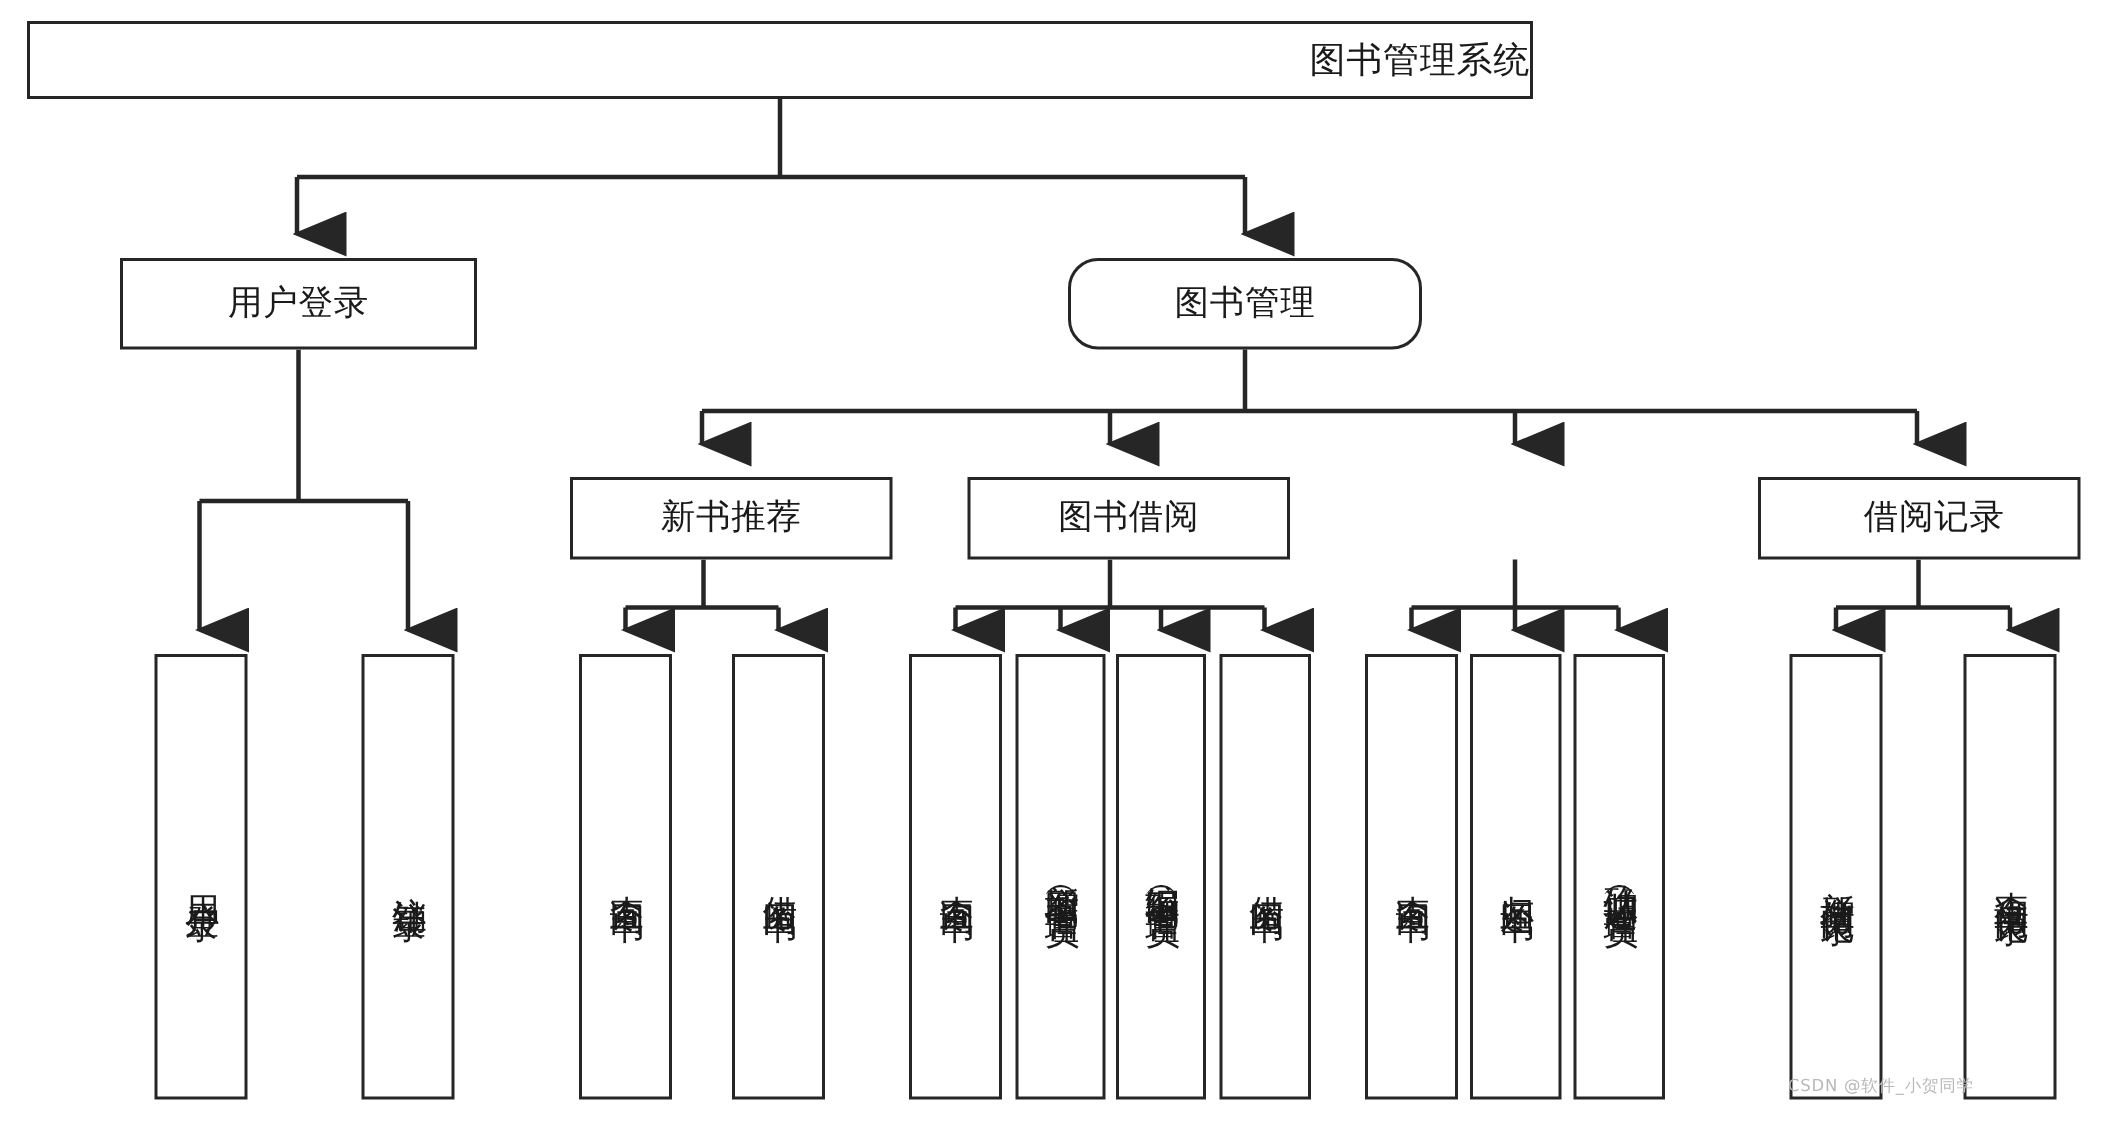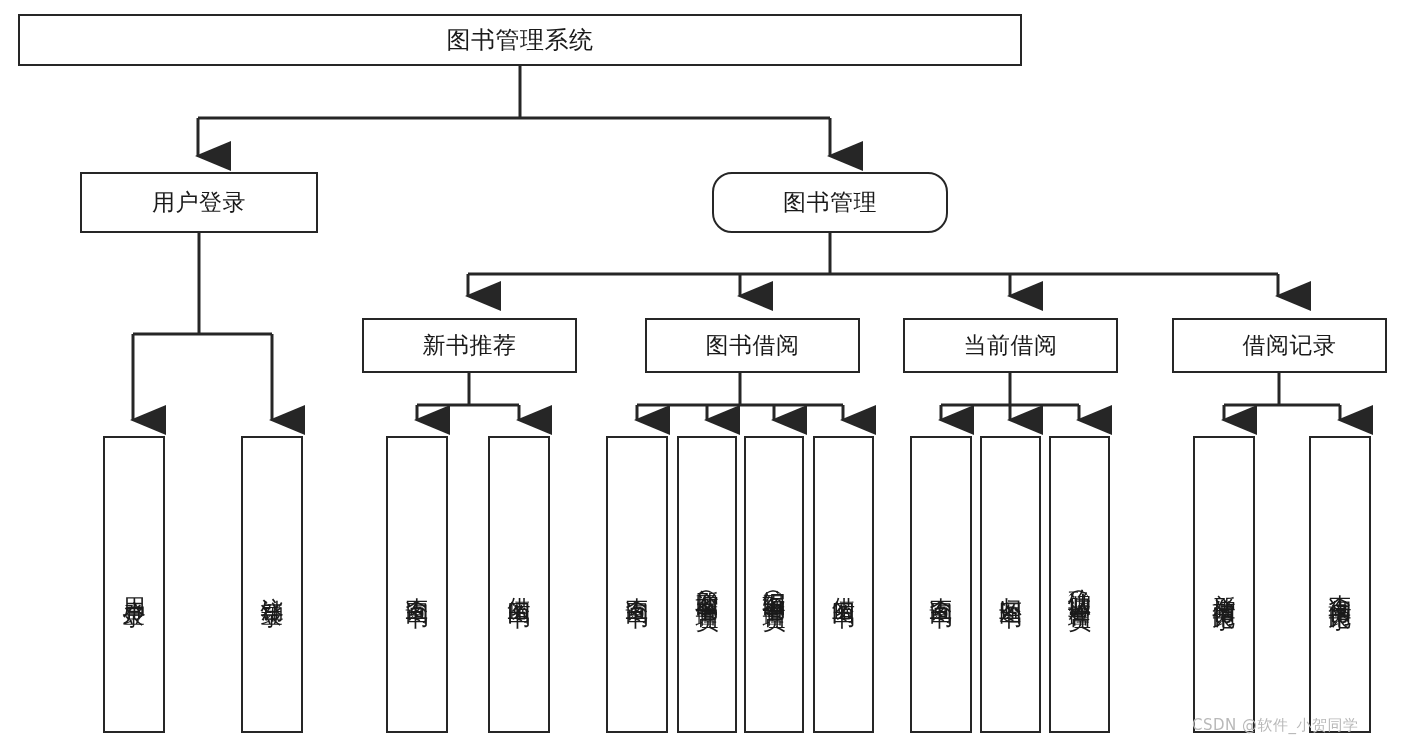--- a/index.html
+++ b/index.html
@@ -63,21 +63,21 @@
     font-size: 23px;
     line-height: 1.0;
     letter-spacing: 3px;
     white-space: normal;
     max-height: 100%;
   }
   #watermark {
     position: absolute;
     left: 1192px;
     top: 716px;
-    font-size: 15px;
+    font-size: 11px;
     color: #b9b9b9;
     letter-spacing: 0.5px;
     z-index: 3;
     white-space: pre;
     font-family: "DejaVu Sans", "Liberation Sans", sans-serif;
   }
 </style>
 </head>
 <body>
 
@@ -126,40 +126,37 @@
       <path d="M 1010 405 L 1010 420" marker-end="url(#arrow)"></path>
       <path d="M 1079 405 L 1079 420" marker-end="url(#arrow)"></path>
 
       <path d="M 1279 373 L 1279 405"></path>
       <path d="M 1224 405 L 1340 405"></path>
       <path d="M 1224 405 L 1224 420" marker-end="url(#arrow)"></path>
       <path d="M 1340 405 L 1340 420" marker-end="url(#arrow)"></path>
     </g>
   </svg>
 
-  <div class="node horiz root" style="left:18px; top:14px; width:1004px; height:52px;">
+  <div class="node horiz root" style="left:18px; top:14px; width:1004px; height:52px;justify-content:flex-end;">
     <span class="label">图书管理系统</span>
   </div>
 
   <div class="node horiz" style="left:80px; top:172px; width:238px; height:61px;">
     <span class="label">用户登录</span>
   </div>
   <div class="node horiz" style="left:712px; top:172px; width:236px; height:61px;border-radius:20px;">
     <span class="label">图书管理</span>
   </div>
 
-  <div class="node horiz" style="left:362px; top:318px; width:215px; height:55px;">
+  <div class="node horiz" style="left:380px; top:318px; width:215px; height:55px;">
     <span class="label">新书推荐</span>
   </div>
   <div class="node horiz" style="left:633px; top:318px; width:215px; height:55px;margin-left:12px;">
     <span class="label">图书借阅</span>
   </div>
-  <div class="node horiz" style="left:903px; top:318px; width:215px; height:55px;">
-    <span class="label">当前借阅</span>
-  </div>
   <div class="node horiz" style="left:1172px; top:318px; width:215px; height:55px;padding-left:20px;">
     <span class="label">借阅记录</span>
   </div>
 
   <div class="node vert" style="left:103px; top:436px; width:62px; height:297px;">
     <span class="label">用户登录</span>
   </div>
   <div class="node vert" style="left:241px; top:436px; width:62px; height:297px;">
     <span class="label">注销登录</span>
   </div>

